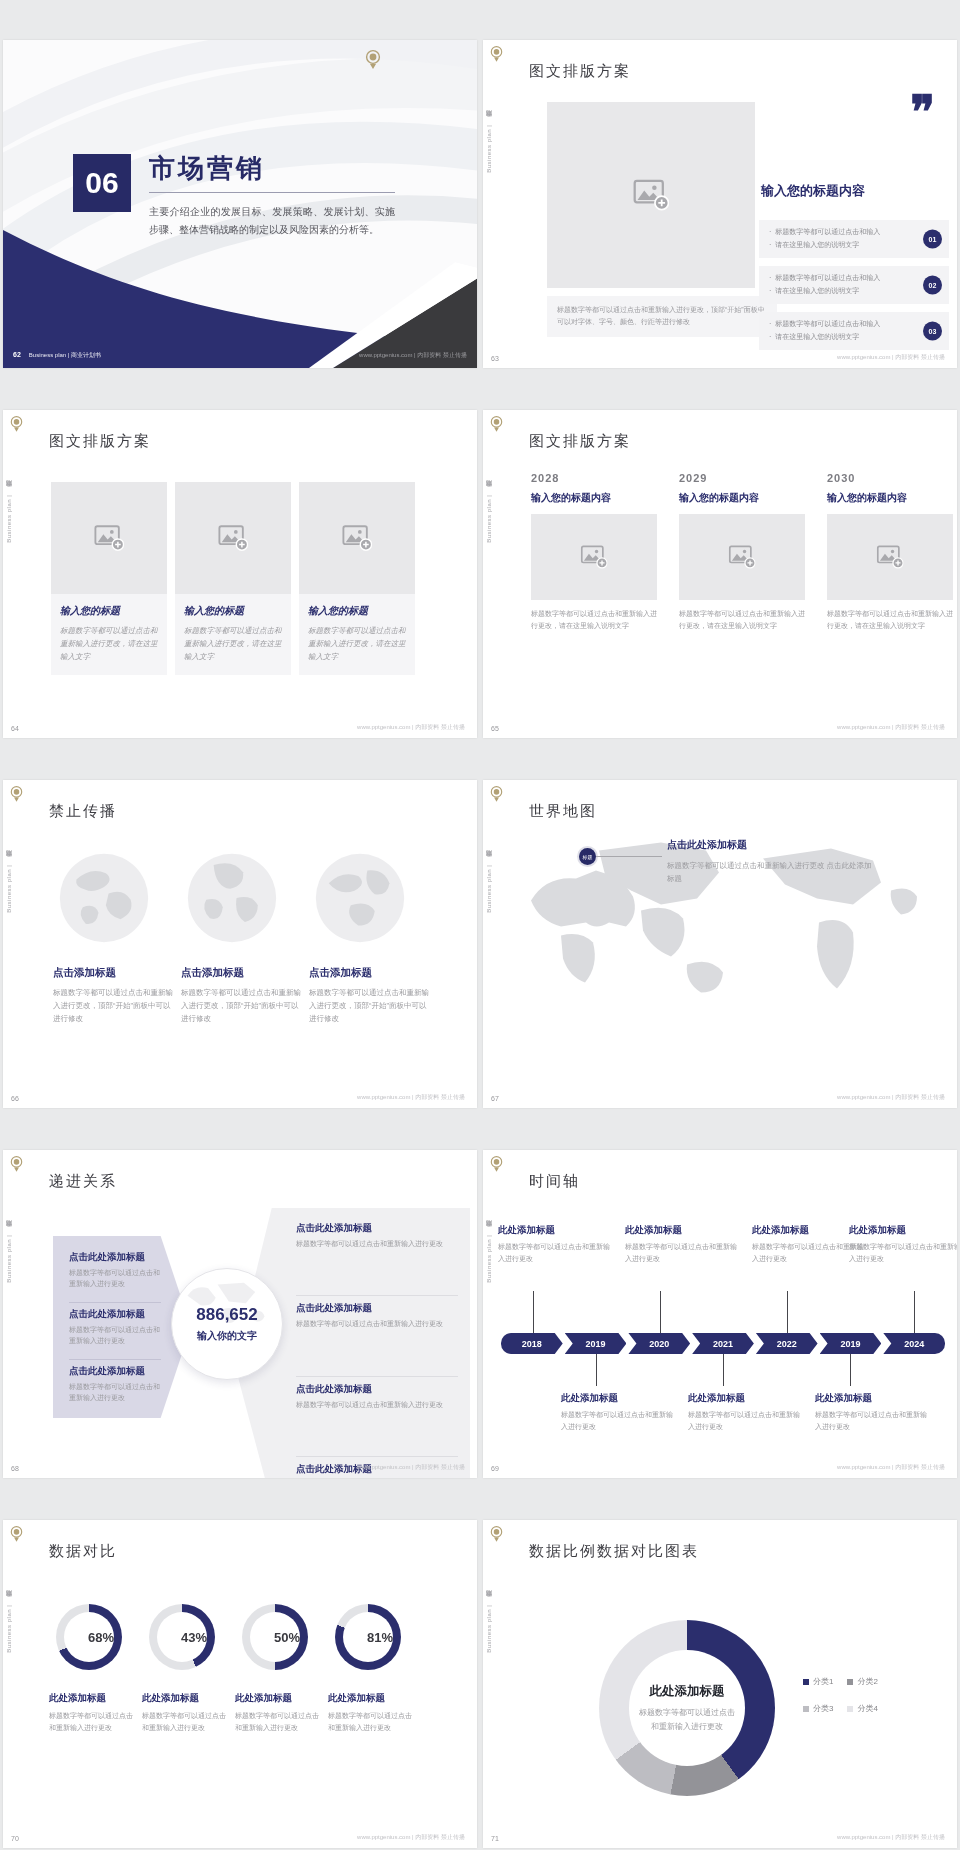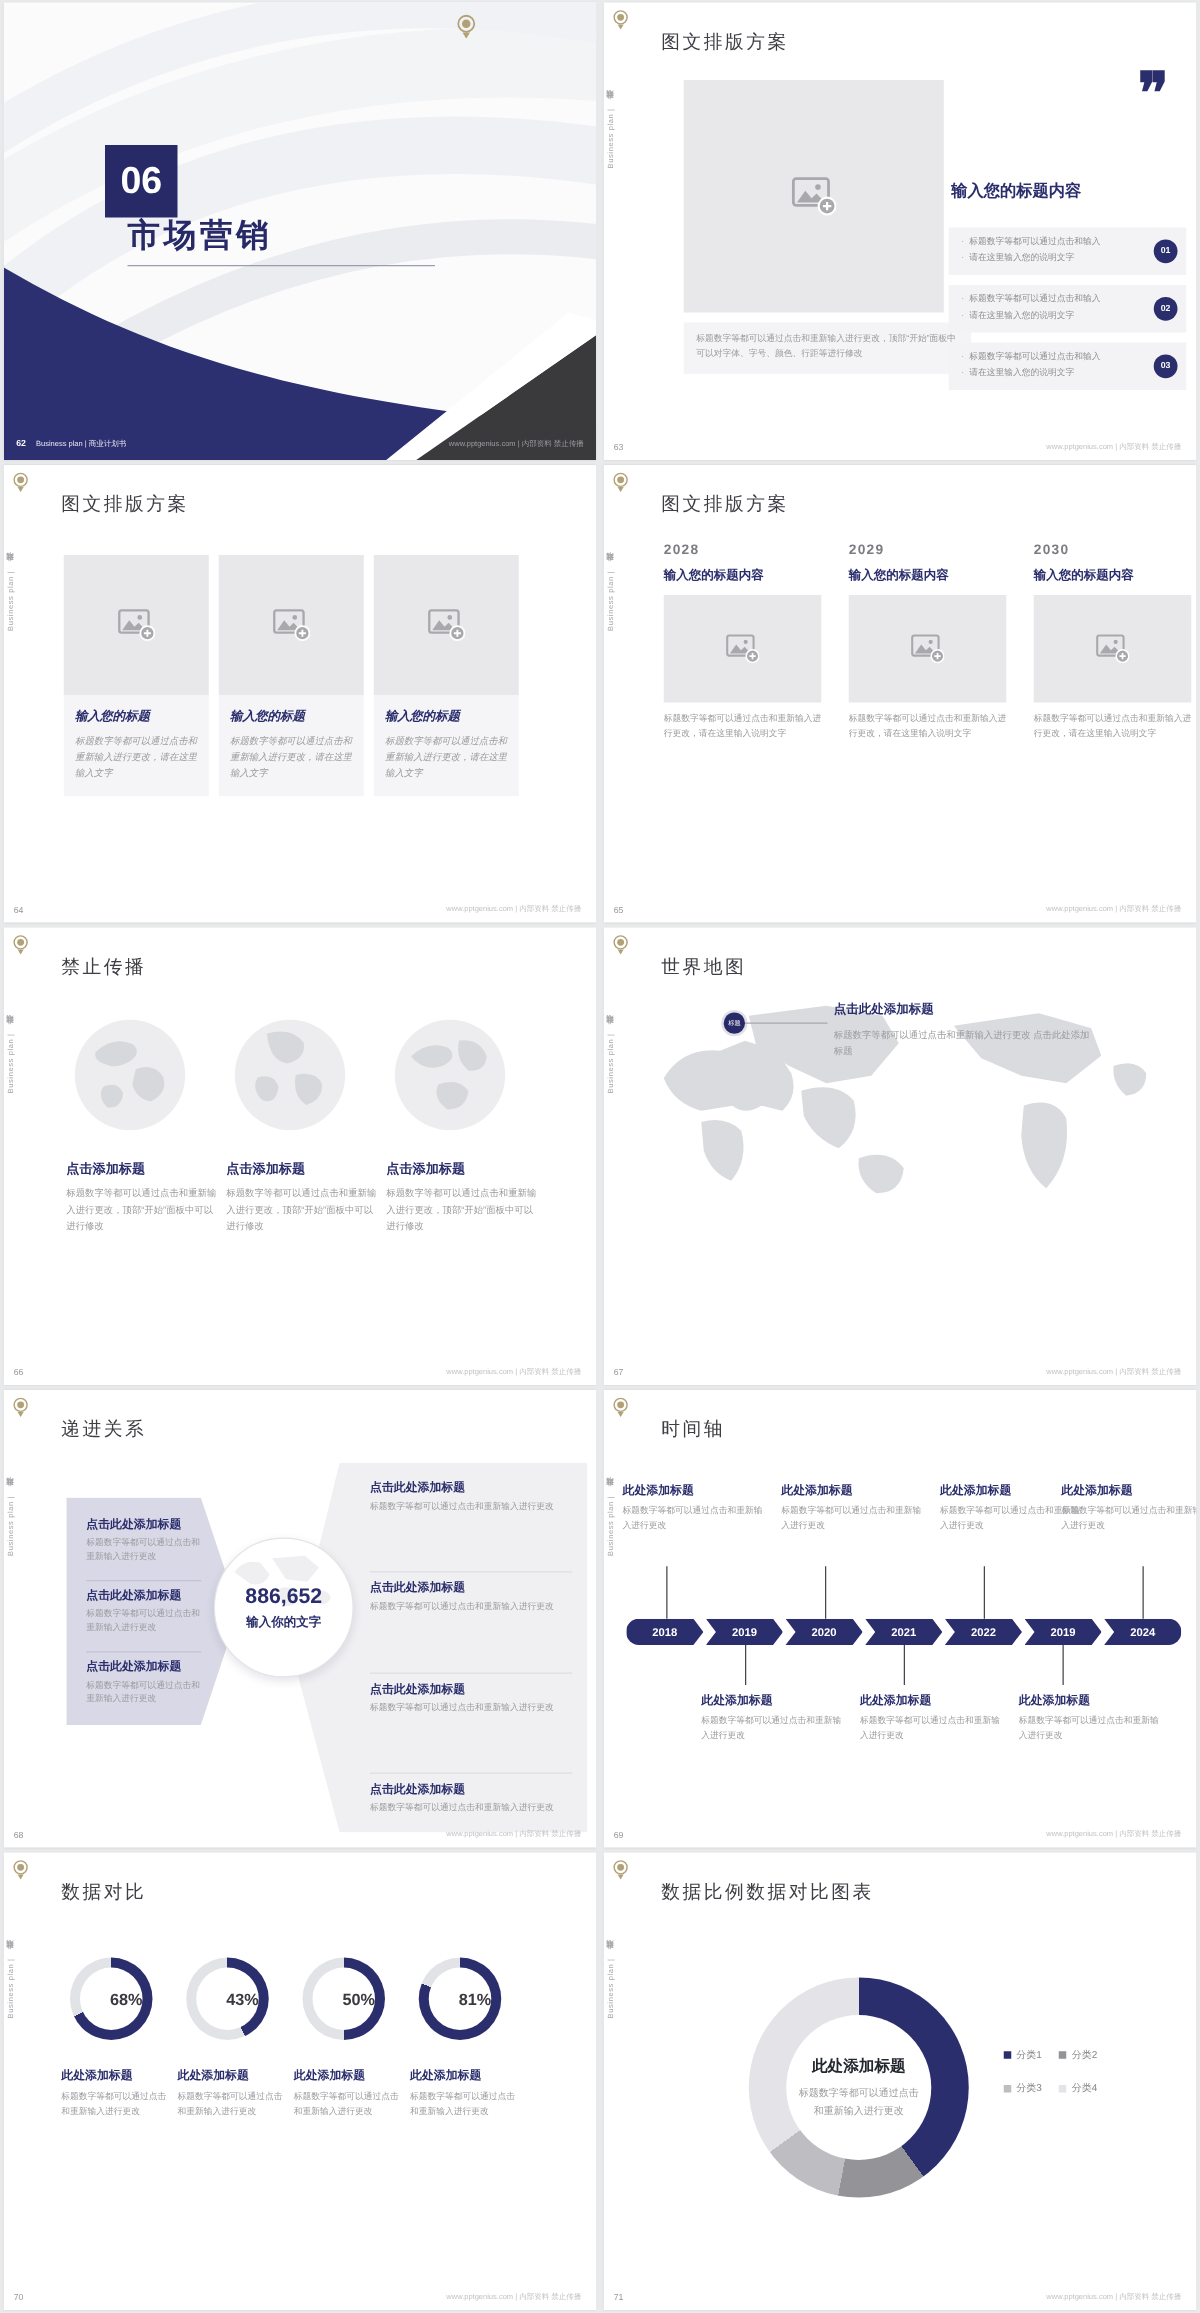--- a/index.html
+++ b/index.html
@@ -1,32 +1,32 @@
 <!DOCTYPE html>
 <html><head>
 <meta charset="utf-8">
 <style>
   html,body{margin:0;padding:0;}
   body{width:960px;height:1850px;background:#e9eaeb;font-family:"Liberation Sans",sans-serif;}
   .grid{display:grid;grid-template-columns:474px 474px;grid-auto-rows:366px;gap:4px 6px;padding:2px 3px;}
-  .slide{position:relative;background:#fff;overflow:hidden;box-shadow:0 0 2px rgba(0,0,0,.10);}
+  .slide{position:relative;background:#fff;overflow:hidden;box-shadow:0 0 2px rgba(0,0,0,.10);margin-top:38px;}
   
   .emblem{position:absolute;left:7px;top:5px;width:13px;height:17px;}
   .side-label{position:absolute;left:2px;top:80px;writing-mode:vertical-rl;transform:rotate(180deg);font-size:6px;color:#a6a6aa;letter-spacing:.5px;white-space:nowrap;}
   .page-num{position:absolute;left:8px;bottom:6px;font-size:7px;color:#97979b;}
   .footer-url{position:absolute;right:12px;bottom:6px;font-size:6px;color:#c2c2c6;}
   .s-title{position:absolute;left:46px;top:22px;margin:0;font-size:15px;font-weight:400;color:#3e3e44;letter-spacing:2px;}
   .ph-icon{position:absolute;left:50%;top:50%;transform:translate(-50%,-50%);}
   .gray-box{background:#e8e8ea;position:relative;}
   .body-txt{color:#9b9b9f;line-height:1.75;}
   .navy{color:#2b2e6d;}
   
   .s62-bg{position:absolute;inset:0;width:100%;height:100%;}
   .s62-emblem{position:absolute;left:362px;top:9px;width:16px;height:20px;}
-  .s62-chapter{position:absolute;left:81px;top:114px;display:flex;flex-direction:column;}
+  .s62-chapter{position:absolute;left:70px;top:114px;display:flex;}
   .s62-num{width:58px;height:58px;background:#272a66;color:#fff;font-size:30px;font-weight:bold;display:flex;align-items:center;justify-content:center;}
   .s62-right{margin-left:18px;width:246px;}
   .s62-title{margin:0;font-size:26px;font-weight:bold;color:#272a66;letter-spacing:3px;line-height:1.1;}
   .s62-line{height:1px;background:#9b9cb0;margin-top:9px;}
   .s62-desc{margin:10px 0 0 0;font-size:10px;color:#55555c;line-height:1.8;text-align:justify;}
   .s62-footer-left{position:absolute;left:10px;bottom:8px;font-size:6px;color:#e8e8f2;display:flex;gap:8px;align-items:baseline;}
   .s62-footer-left b{font-size:7px;font-weight:bold;color:#fff;}
   .s62-footer-right{position:absolute;right:10px;bottom:8px;font-size:6px;color:#9d9da1;}
   
   .s63-img{position:absolute;left:64px;top:62px;width:208px;height:186px;}
@@ -119,20 +119,21 @@
     <svg class="s62-emblem" viewBox="0 0 16 20">
       <circle cx="8" cy="8" r="6.4" fill="none" stroke="#b2a176" stroke-width="1.4"></circle>
       <circle cx="8" cy="8" r="3.4" fill="#b2a176"></circle>
       <path d="M5 15 L8 20 L11 15 Z" fill="#b2a176"></path>
     </svg>
     <div class="s62-chapter">
       <div class="s62-num">06</div>
       <div class="s62-right">
         <h1 class="s62-title">市场营销</h1>
         <div class="s62-line"></div>
+        <p class="s62-desc">主要介绍企业的发展目标、发展策略、发展计划、实施步骤、整体营销战略的制定以及风险因素的分析等。</p>
       </div>
     </div>
     <div class="s62-footer-left">
       <b>62</b>
       <span>Business plan | 商业计划书</span>
     </div>
     <div class="s62-footer-right">www.pptgenius.com | 内部资料 禁止传播</div>
   </section>
 
   <section class="slide">

